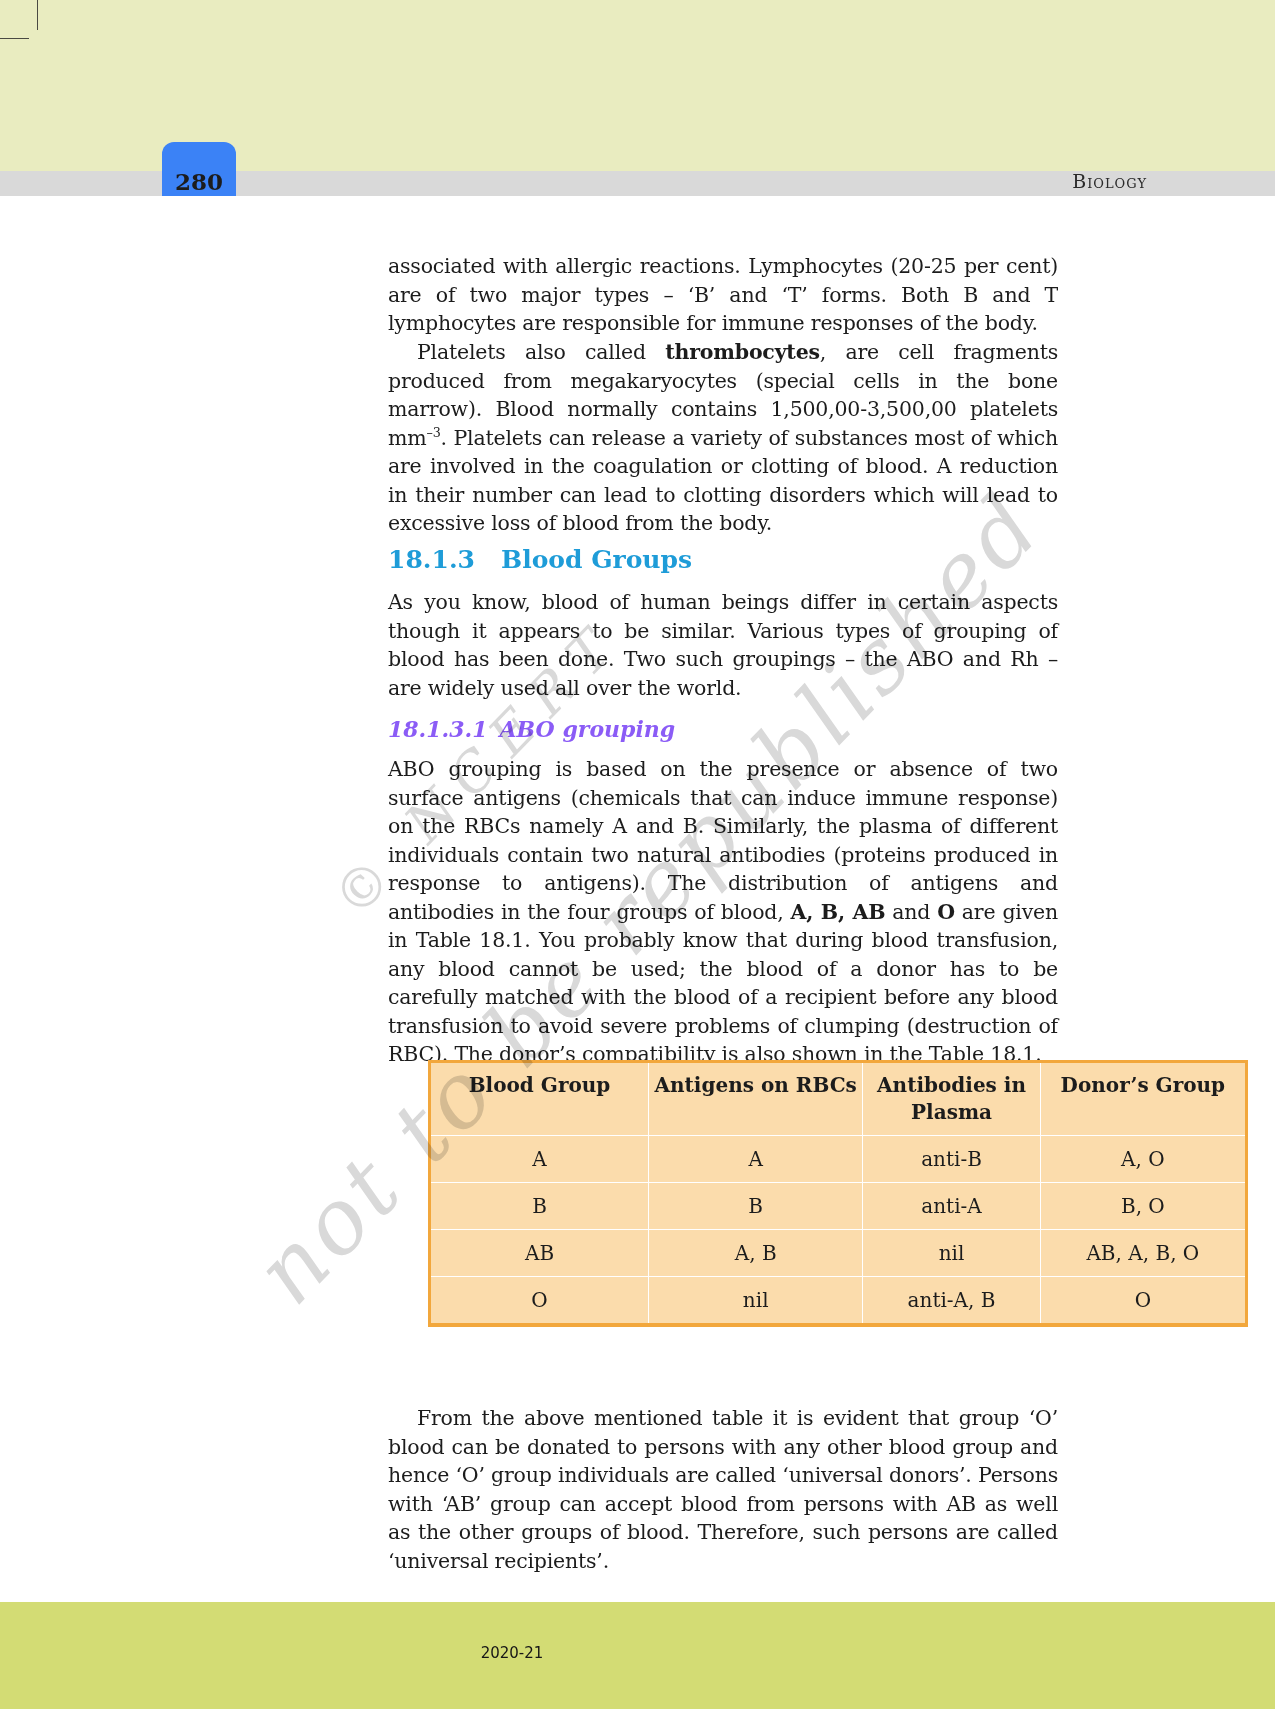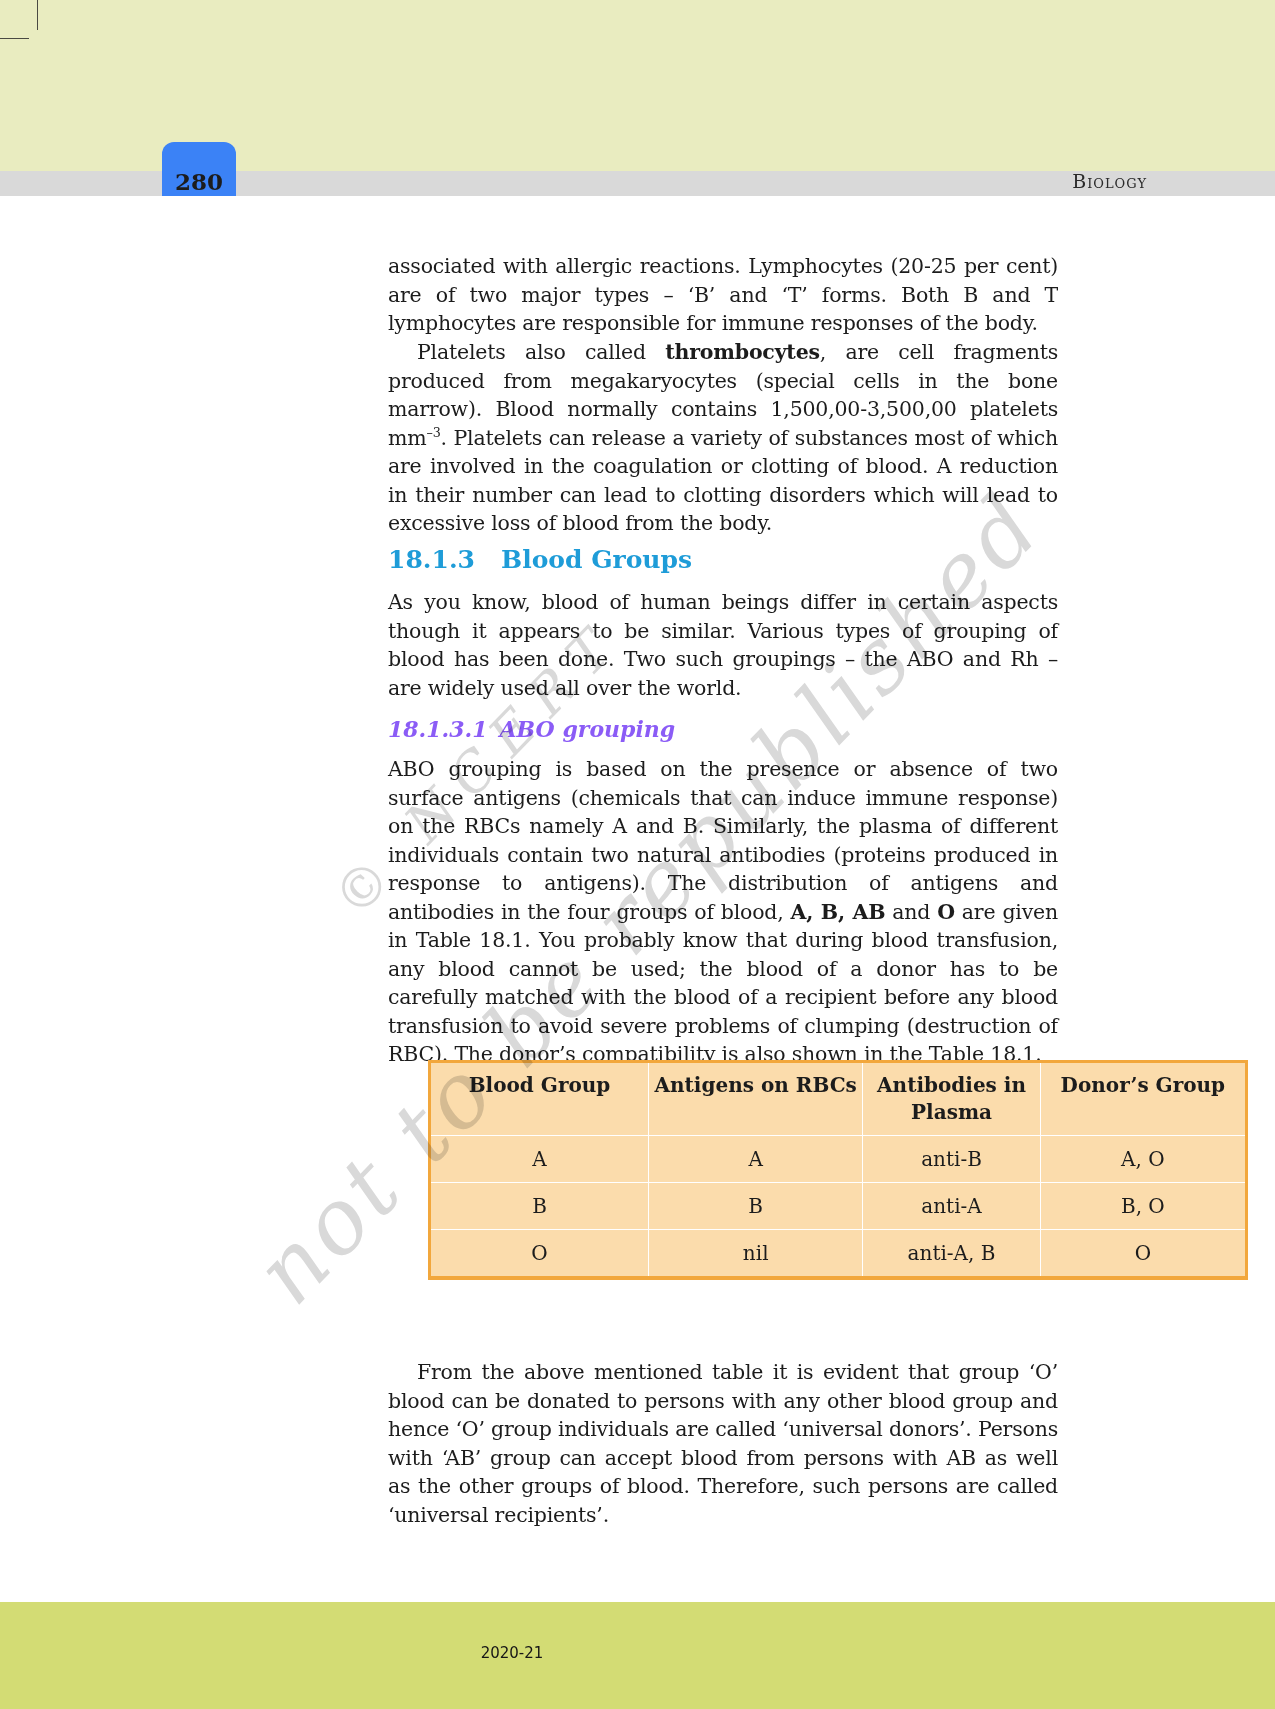--- a/index.html
+++ b/index.html
@@ -144,30 +144,36 @@
         <td>anti-B</td>
         <td>A, O</td>
       </tr>
       <tr>
         <td>B</td>
         <td>B</td>
         <td>anti-A</td>
         <td>B, O</td>
       </tr>
       <tr>
+        <td>AB</td>
+        <td>A, B</td>
+        <td>nil</td>
+        <td>AB, A, B, O</td>
+      </tr>
+      <tr>
         <td>O</td>
         <td>nil</td>
         <td>anti-A, B</td>
         <td>O</td>
       </tr>
     </tbody>
   </table>
 </div>
 
-<p class="para indent" style="top:1358px;">
+<p class="para indent" style="top:1404px;">
   <span>From the above mentioned table it is evident that group ‘O’ blood can be donated to persons with any other blood group and hence ‘O’ group individuals are called ‘universal donors’. Persons with ‘AB’ group can accept blood from persons with AB as well as the other groups of blood. Therefore, such persons are called ‘universal recipients’.</span>
 </p>
 
 <div class="abs wm-layer">
   <span class="wm wm1">© NCERT</span>
   <span class="wm wm2">not to be republished</span>
 </div>
 
 <div class="abs band-bottom"></div>
 <div class="abs footer-year">2020-21</div>

